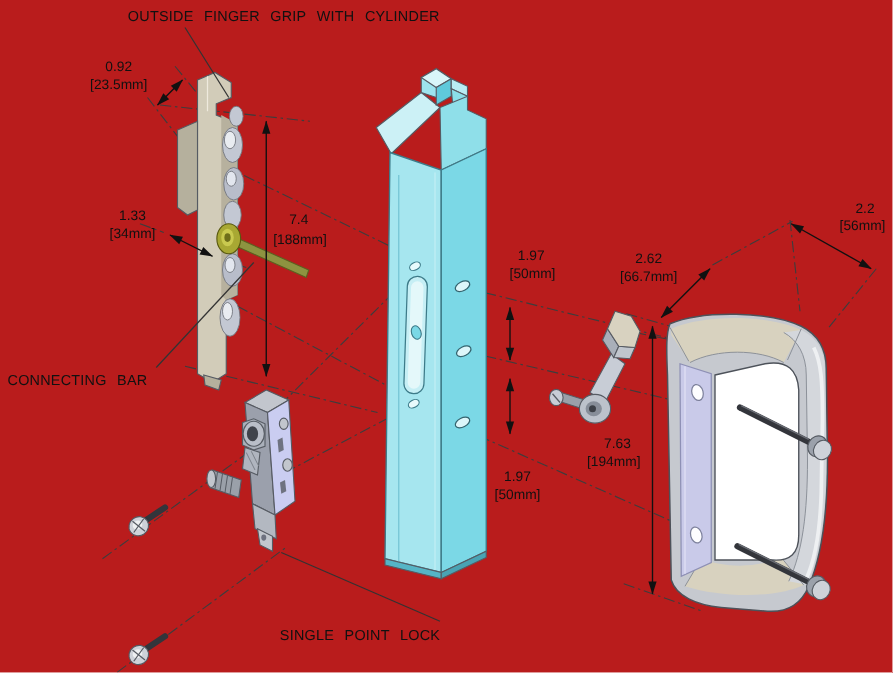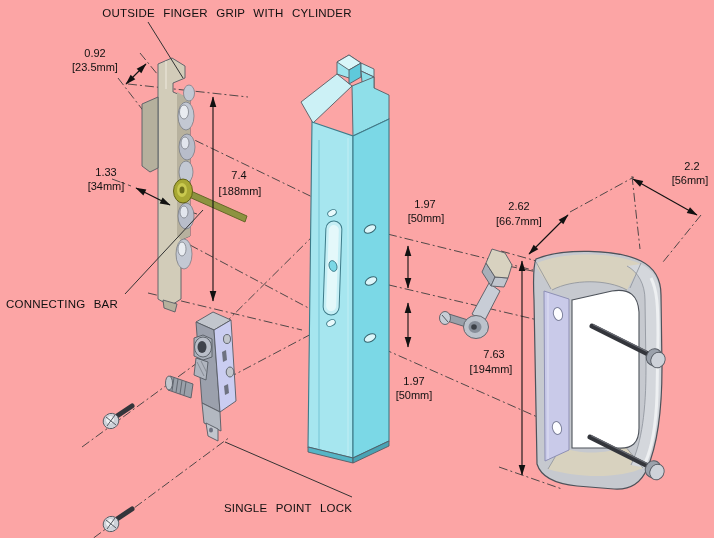--- a/index.html
+++ b/index.html
@@ -1,16 +1,16 @@
 <!DOCTYPE html>
 <html><head>
 <meta charset="utf-8">
 <style>
   html,body{margin:0;padding:0;background:#ffffff;}
-  .stage{position:relative;width:714px;height:538px;background:#fca5a5;overflow:hidden;}
+  .stage{position:relative;width:714px;height:538px;background:#b91c1c;overflow:hidden;}
   svg{display:block;}
   .dim{font-family:"Liberation Sans",sans-serif;font-size:11px;fill:#111;}
   .lbl{font-family:"Liberation Sans",sans-serif;font-size:11.5px;fill:#111;word-spacing:5px;letter-spacing:.2px;}
   .cl{stroke:#3d3d3d;stroke-width:.9;fill:none;stroke-dasharray:9 3 2 3;}
   .dl{stroke:#111;stroke-width:1.1;fill:none;}
   .ldr{stroke:#333;stroke-width:1;fill:none;}
   .oln{stroke:#565b63;stroke-width:.9;}
 </style>
 </head>
 <body>

